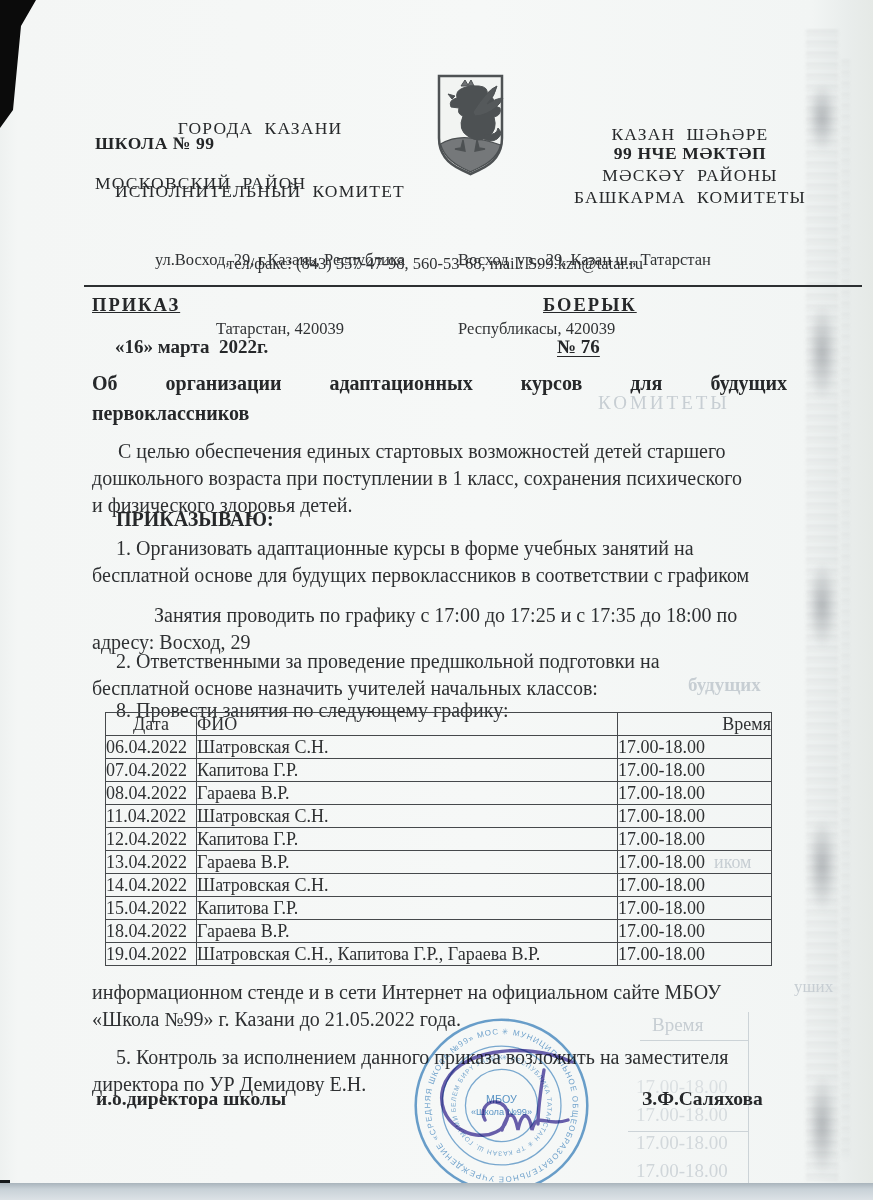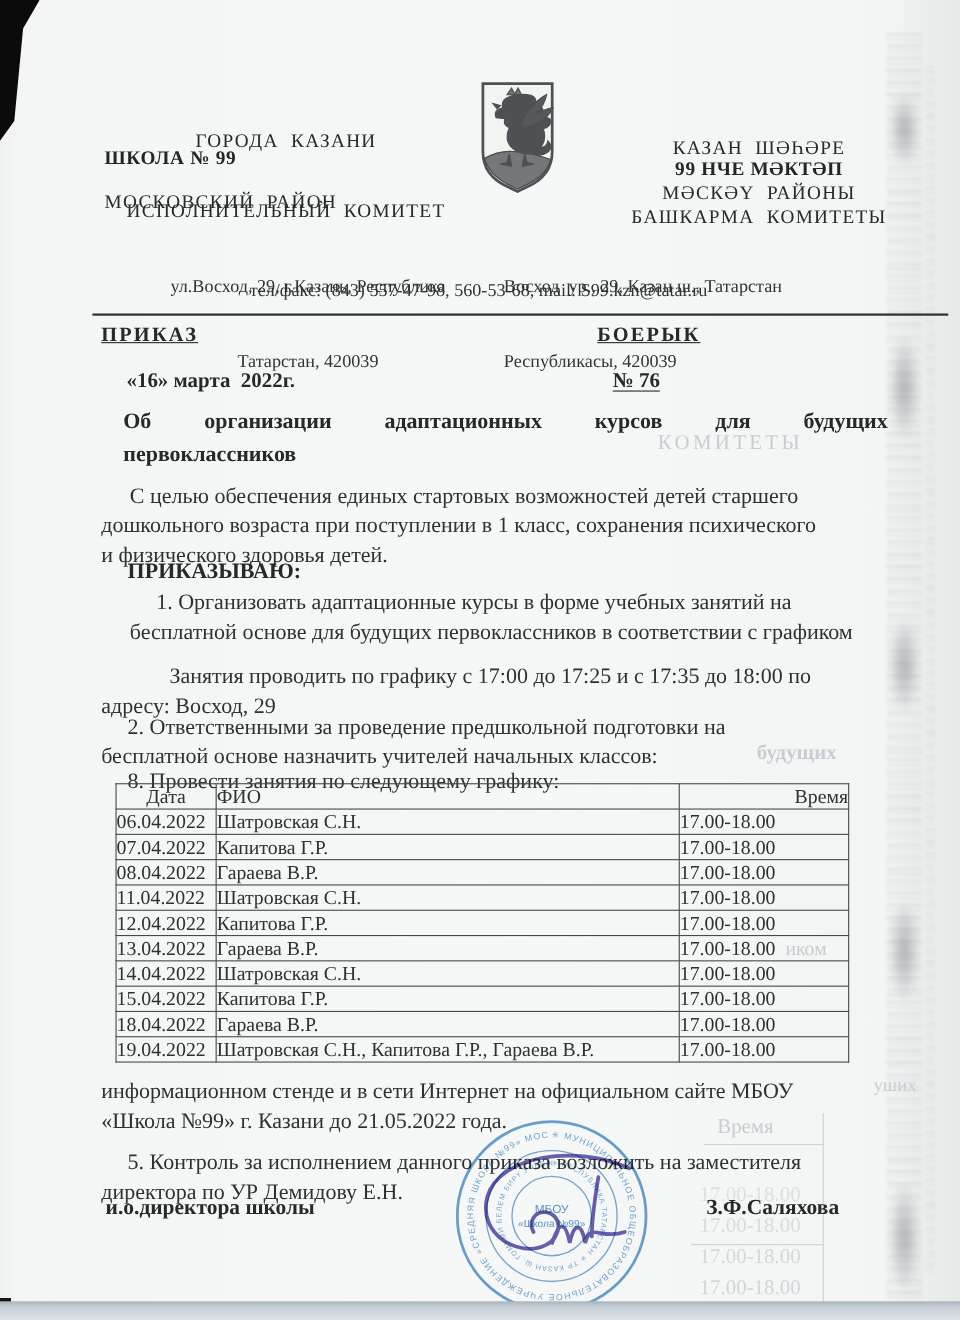--- a/index.html
+++ b/index.html
@@ -121,41 +121,41 @@
   <div class="abs contact ctr" style="left:85px;top:254px;width:700px;">тел/факс: (843) 557-47-98, 560-53-68, mail: S99.kzn@tatar.ru</div>
 
   <div class="abs rule" style="left:84px;top:285px;width:778px;"></div>
 
   <div class="abs doctype b" style="left:92px;top:295px;">ПРИКАЗ</div>
   <div class="abs doctype b" style="left:543px;top:295px;">БОЕРЫК</div>
 
   <div class="abs datefield b pre" style="left:115px;top:336px;">«16» марта  2022г.</div>
   <div class="abs ordernum b" style="left:557px;top:336px;">№ 76</div>
 
-  <div class="abs" style="left:92px;top:372px;margin-left:20px;">
+  <div class="abs" style="left:92px;top:372px;">
     <div class="subjline">
       <span>Об</span>
       <span>организации</span>
       <span>адаптационных</span>
       <span>курсов</span>
       <span>для</span>
       <span>будущих</span>
     </div>
     <div class="subjline" style="justify-content:flex-start;margin-top:7px;">первоклассников</div>
   </div>
 
   <div class="abs" style="left:92px;top:438px;">
     <div class="bodyline" style="text-indent:26px;">С целью обеспечения единых стартовых возможностей детей старшего</div>
     <div class="bodyline">дошкольного возраста при поступлении в 1 класс, сохранения психического</div>
     <div class="bodyline">и физического здоровья детей.</div>
   </div>
 
   <div class="abs resword" style="left:116px;top:508px;">ПРИКАЗЫВАЮ:</div>
 
-  <div class="abs" style="left:92px;top:535px;margin-left:26px;">
+  <div class="abs" style="left:92px;top:535px;">
     <div class="bodyline" style="text-indent:24px;">1. Организовать адаптационные курсы в форме учебных занятий на</div>
     <div class="bodyline">бесплатной основе для будущих первоклассников в соответствии с графиком</div>
   </div>
 
   <div class="abs" style="left:92px;top:602px;">
     <div class="bodyline" style="text-indent:62px;">Занятия проводить по графику с 17:00 до 17:25 и с 17:35 до 18:00 по</div>
     <div class="bodyline">адресу: Восход, 29</div>
   </div>
 
   <div class="abs" style="left:92px;top:648px;">

